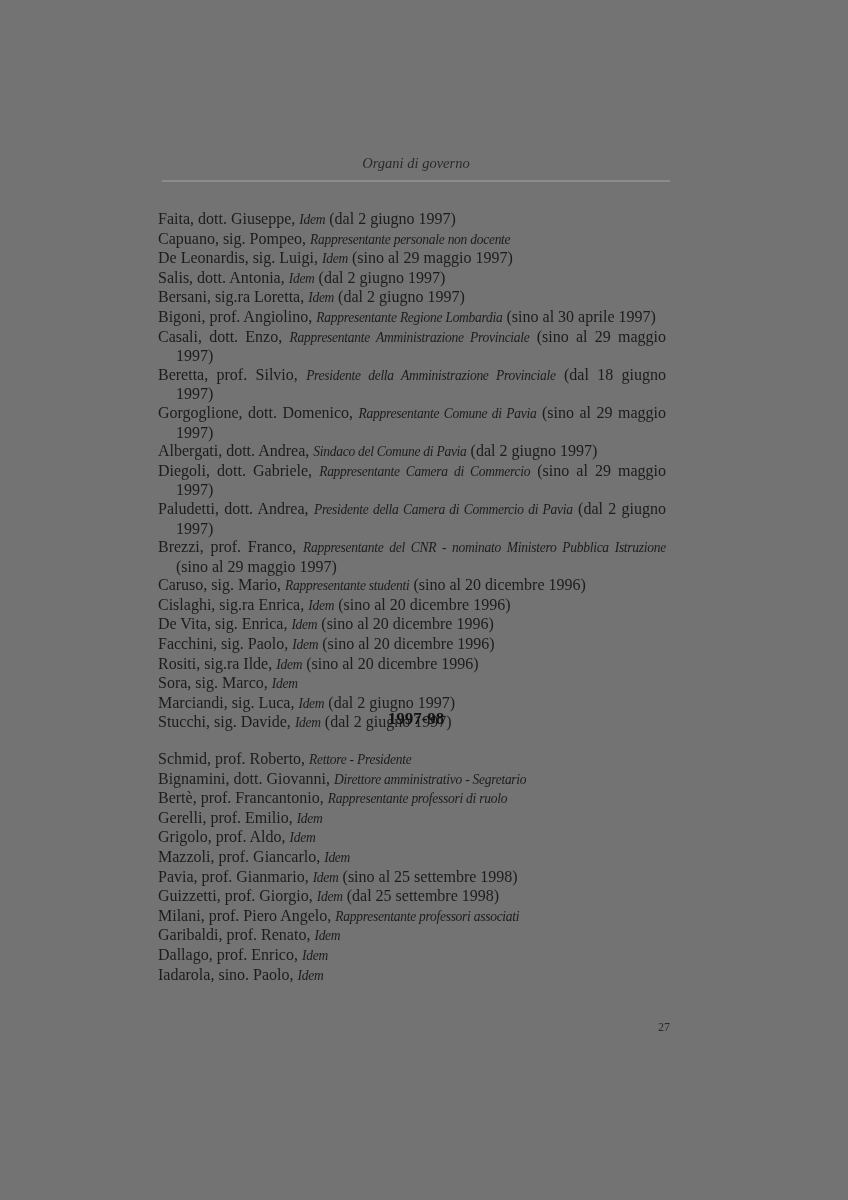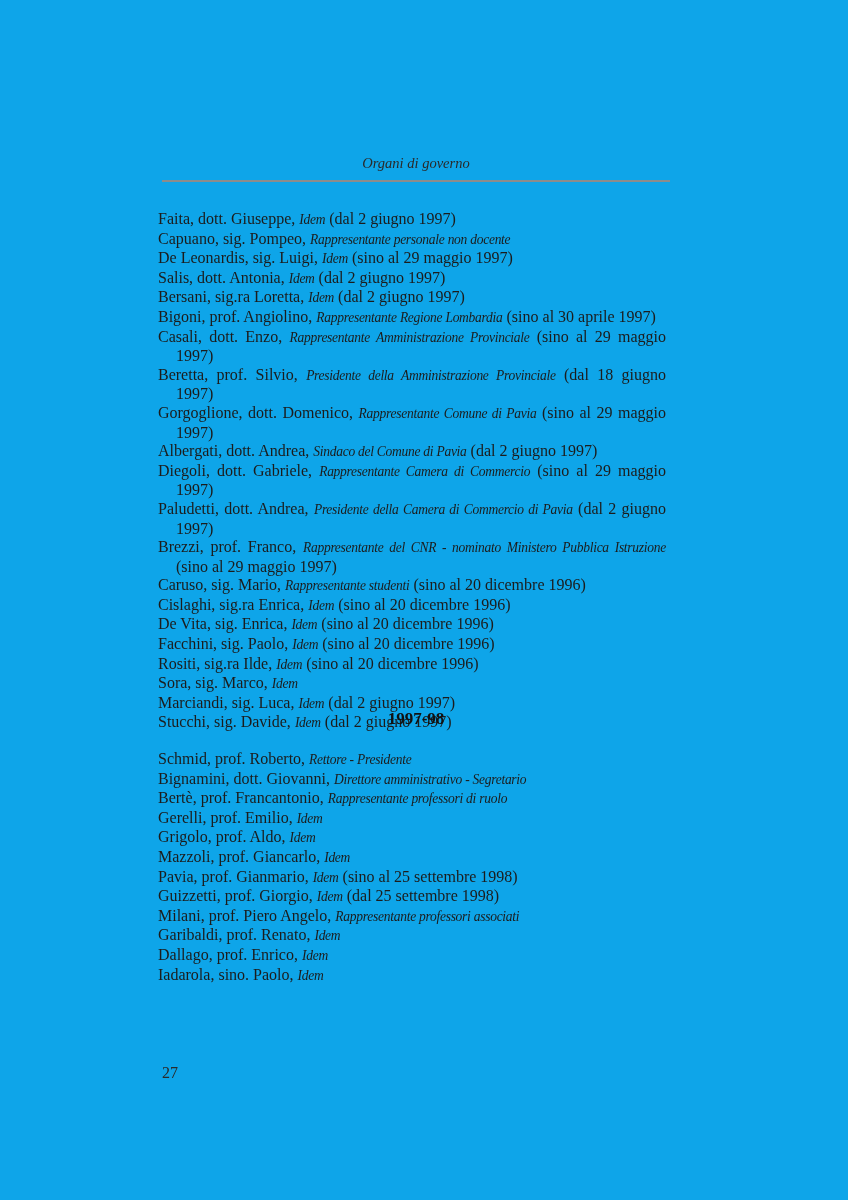--- a/index.html
+++ b/index.html
@@ -1,20 +1,20 @@
 <!DOCTYPE html>
 <html><head>
 <meta charset="utf-8">
 <style>
   html, body { margin: 0; padding: 0; background: #ffffff; }
   .page {
     position: relative;
     width: 848px;
     height: 1200px;
-    background: #0ea5e9;
+    background: #737373;
     font-family: "Liberation Serif", "DejaVu Serif", serif;
     color: #1c1c1c;
     overflow: hidden;
   }
   .running-head {
     position: absolute;
     top: 156px;
     left: 162px;
     width: 508px;
     text-align: center;
@@ -61,25 +61,24 @@
     font-size: 17px;
     font-weight: bold;
     line-height: 1;
     color: #111111;
   }
   .page-number {
     position: absolute;
     top: 1021px;
     left: 162px;
     width: 508px;
-    text-align: left;
-    font-size: 16px;
+    text-align: right;
+    font-size: 12px;
     line-height: 1;
     color: #2a2a2a;
-    margin-top: 44px;
   }
 </style>
 </head>
 <body>
 
 <div class="page">
 
   <div class="running-head">Organi di governo</div>
 
   <div class="head-rule"></div>

